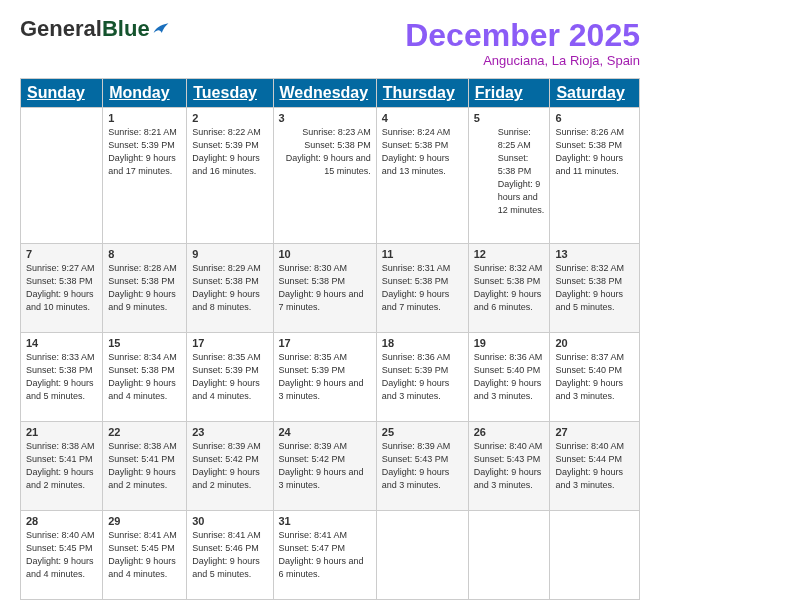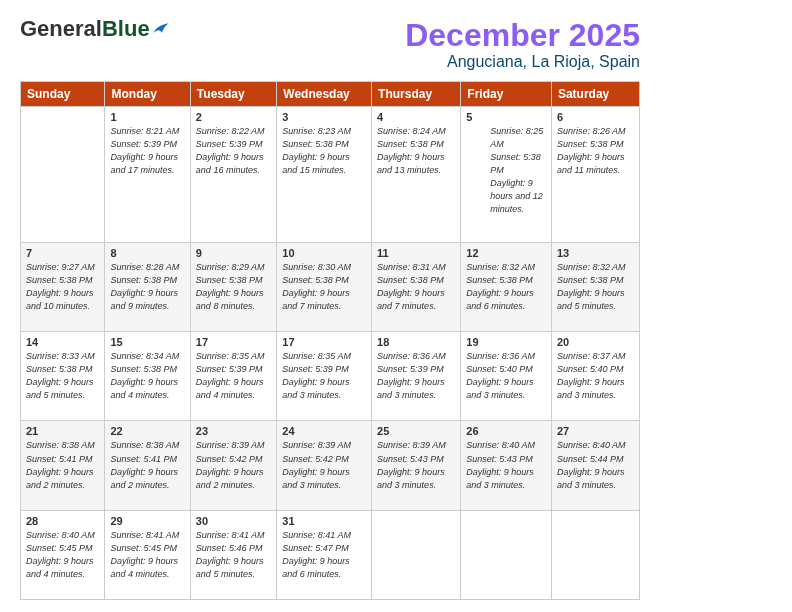--- a/index.html
+++ b/index.html
@@ -44,36 +44,37 @@
     .title-block {
       text-align: right;
     }
     .month-title {
       font-size: 32px;
       font-weight: bold;
       color: #8b5cf6;
       line-height: 1.1;
     }
     .location {
-      font-size: 16px;
-      color: #0c4a6e;
+      font-size: 13px;
+      color: #a21caf;
     }
     .calendar {
       width: 100%;
       border-collapse: collapse;
       flex: 1;
     }
     .calendar th {
-      background: #c2410c;
+      background: #0369a1;
       color: #fff;
-      font-size: 12px;
+      font-size: 16px;
       font-weight: bold;
       padding: 5px 6px;
       text-align: left;
       border: 1px solid #ccc;
+      text-decoration: underline;
     }
     .calendar td {
       border: 1px solid #ccc;
       vertical-align: top;
       padding: 4px 5px;
       width: 107px;
       font-size: 9.5px;
       color: #333;
       background: #fff;
     }
@@ -83,21 +84,20 @@
     .day-num {
       font-weight: bold;
       font-size: 11px;
       display: block;
       margin-bottom: 2px;
     }
     .day-info {
       font-size: 9px;
       line-height: 1.45;
       color: #333;
-      font-style: italic;
     }
     .empty-cell {
       background: #fff !important;
     }
   </style>
 </head>
 <body>
 
 <div class="page">
   <div class="header">
@@ -138,21 +138,21 @@
 Daylight: 9 hours and 17 minutes.</div>
           </td>
           <td>
             <span class="day-num">2</span>
             <div class="day-info" style="white-space: pre-line;">Sunrise: 8:22 AM
 Sunset: 5:39 PM
 Daylight: 9 hours and 16 minutes.</div>
           </td>
           <td>
             <span class="day-num">3</span>
-            <div class="day-info" style="white-space: pre-line;">Sunrise: 8:23 AM
+            <div class="day-info" style="white-space: pre-line; text-align: right;">Sunrise: 8:23 AM
 Sunset: 5:38 PM
 Daylight: 9 hours and 15 minutes.</div>
           </td>
           <td>
             <span class="day-num">4</span>
             <div class="day-info" style="white-space: pre-line;">Sunrise: 8:24 AM
 Sunset: 5:38 PM
 Daylight: 9 hours and 13 minutes.</div>
           </td>
           <td>

